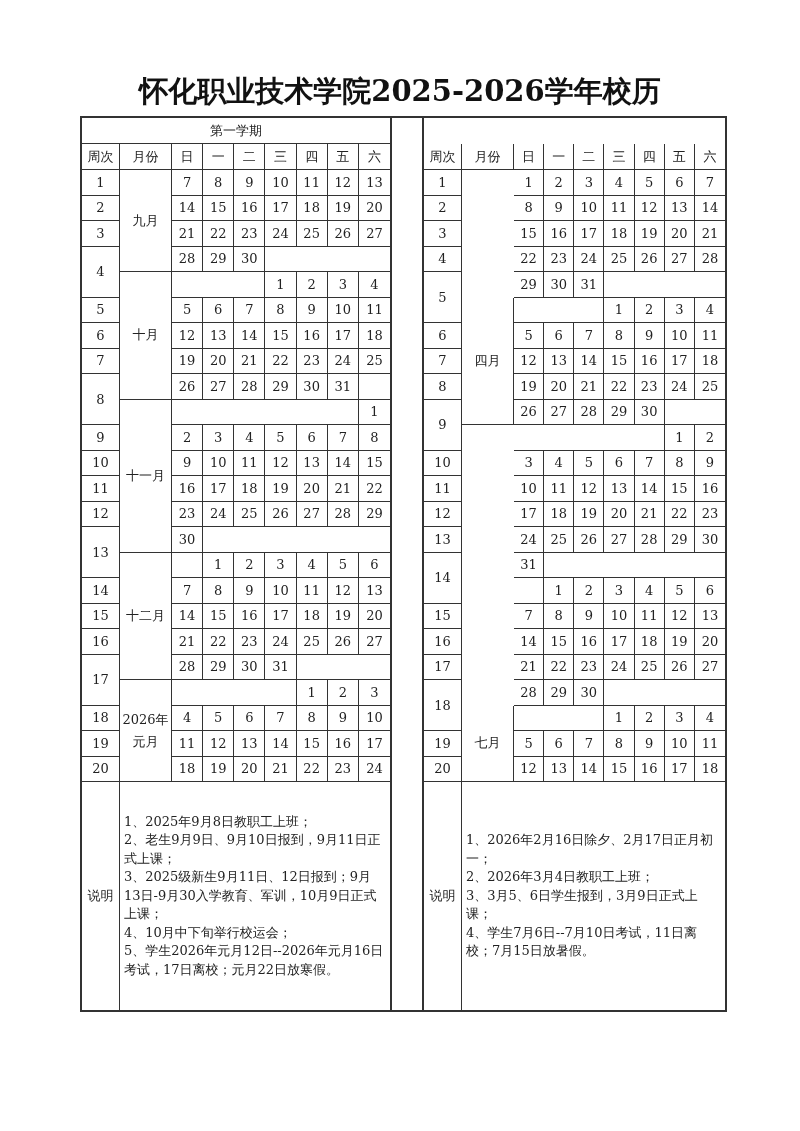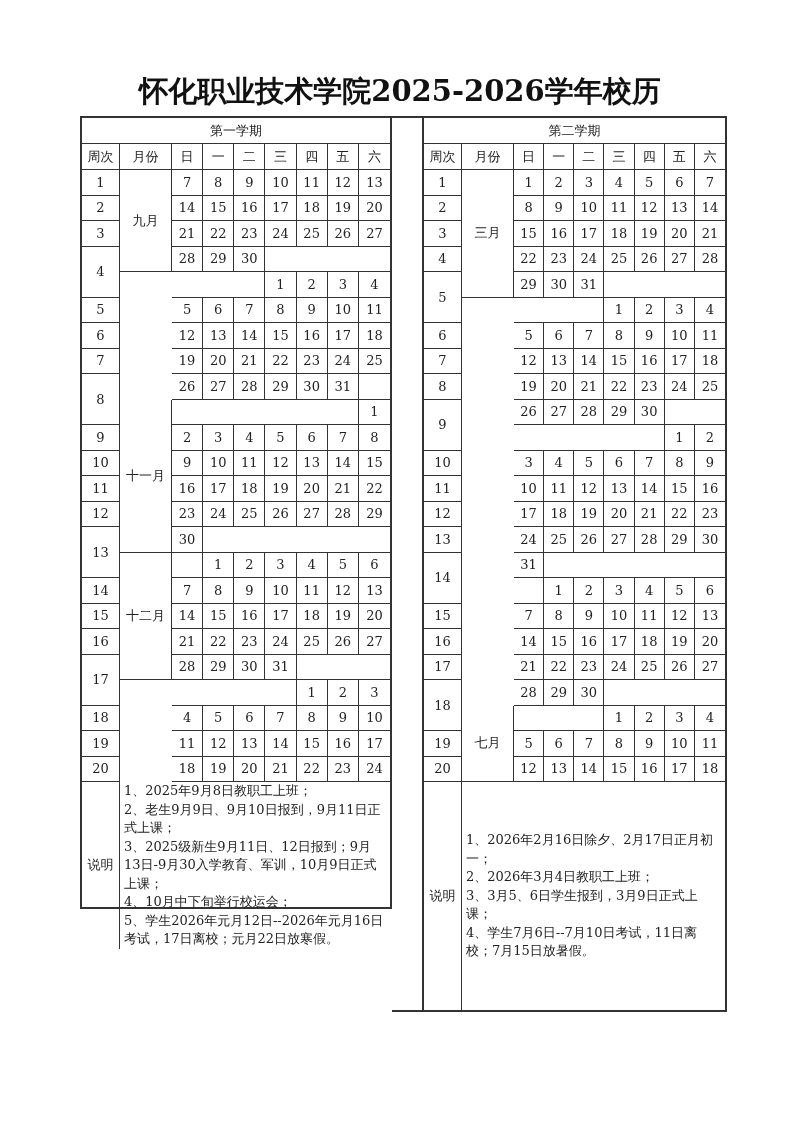--- a/index.html
+++ b/index.html
@@ -11,21 +11,21 @@
   .notes{justify-content:flex-start !important;align-items:center;padding:0 4px;text-align:left;font-size:12.5px;line-height:18.5px;white-space:pre-wrap;}
   .gap{position:absolute;top:116px;left:392px;width:30px;height:896px;border-top:2px solid #333;border-bottom:2px solid #333;box-sizing:border-box;}
   .half > div.lastcol{border-right:none;}
   .half > div.lastrow{border-bottom:none;}
 </style>
 </head>
 <body>
 
 <div class="title">怀化职业技术学院2025-2026学年校历</div>
 
-<div class="half" id="half-0" style="left:80px;width:312px;height:793px;grid-template-columns:38px 52px repeat(7,1fr);grid-template-rows:26px 26px repeat(24,25.5px) 1fr;">
+<div class="half" id="half-0" style="left:80px;width:312px;height:896px;grid-template-columns:38px 52px repeat(7,1fr);grid-template-rows:26px 26px repeat(24,25.5px) 1fr;">
     <div class="lastcol sem" style="grid-area: 1 / 1 / span 1 / span 9;">第一学期</div>
     <div style="grid-area: 2 / 1 / span 1 / span 1;">周次</div>
     <div style="grid-area: 2 / 2 / span 1 / span 1;">月份</div>
     <div style="grid-area: 2 / 3 / span 1 / span 1;">日</div>
     <div style="grid-area: 2 / 4 / span 1 / span 1;">一</div>
     <div style="grid-area: 2 / 5 / span 1 / span 1;">二</div>
     <div style="grid-area: 2 / 6 / span 1 / span 1;">三</div>
     <div style="grid-area: 2 / 7 / span 1 / span 1;">四</div>
     <div style="grid-area: 2 / 8 / span 1 / span 1;">五</div>
     <div class="lastcol" style="grid-area: 2 / 9 / span 1 / span 1;">六</div>
@@ -43,22 +43,25 @@
     <div style="grid-area: 16 / 1 / span 1 / span 1;">12</div>
     <div style="grid-area: 17 / 1 / span 2 / span 1;">13</div>
     <div style="grid-area: 19 / 1 / span 1 / span 1;">14</div>
     <div style="grid-area: 20 / 1 / span 1 / span 1;">15</div>
     <div style="grid-area: 21 / 1 / span 1 / span 1;">16</div>
     <div style="grid-area: 22 / 1 / span 2 / span 1;">17</div>
     <div style="grid-area: 24 / 1 / span 1 / span 1;">18</div>
     <div style="grid-area: 25 / 1 / span 1 / span 1;">19</div>
     <div style="grid-area: 26 / 1 / span 1 / span 1;">20</div>
     <div style="grid-area: 3 / 2 / span 4 / span 1; white-space: pre-line; text-align: center; line-height: 22px;">九月</div>
+    <div style="grid-area: 7 / 2 / span 5 / span 1; white-space: pre-line; text-align: center; line-height: 22px;">十月</div>
     <div style="grid-area: 18 / 2 / span 5 / span 1; white-space: pre-line; text-align: center; line-height: 22px;">十二月</div>
     <div style="grid-area: 12 / 2 / span 6 / span 1; white-space: pre-line; text-align: center; line-height: 22px;">十一月</div>
+    <div style="grid-area: 23 / 2 / span 4 / span 1; white-space: pre-line; text-align: center; line-height: 22px;">2026年
+元月</div>
     <div style="grid-area: 3 / 3 / span 1 / span 1;">7</div>
     <div style="grid-area: 3 / 4 / span 1 / span 1;">8</div>
     <div style="grid-area: 3 / 5 / span 1 / span 1;">9</div>
     <div style="grid-area: 3 / 6 / span 1 / span 1;">10</div>
     <div style="grid-area: 3 / 7 / span 1 / span 1;">11</div>
     <div style="grid-area: 3 / 8 / span 1 / span 1;">12</div>
     <div class="lastcol" style="grid-area: 3 / 9 / span 1 / span 1;">13</div>
     <div style="grid-area: 4 / 3 / span 1 / span 1;">14</div>
     <div style="grid-area: 4 / 4 / span 1 / span 1;">15</div>
     <div style="grid-area: 4 / 5 / span 1 / span 1;">16</div>
@@ -204,21 +207,20 @@
     <div class="lastcol notes lastrow" style="grid-area: 27 / 2 / span 1 / span 8;">1、2025年9月8日教职工上班；
 2、老生9月9日、9月10日报到，9月11日正式上课；
 3、2025级新生9月11日、12日报到；9月13日-9月30入学教育、军训，10月9日正式上课；
 4、10月中下旬举行校运会；
 5、学生2026年元月12日--2026年元月16日考试，17日离校；元月22日放寒假。</div>
   </div>
 
 <div class="gap"></div>
 
 <div class="half" id="half-1" style="left:422px;width:305px;height:896px;grid-template-columns:38px 52px repeat(7,1fr);grid-template-rows:26px 26px repeat(24,25.5px) 1fr;">
-    <div class="lastcol sem" style="grid-area: 1 / 1 / span 1 / span 9;">第二学期</div>
     <div style="grid-area: 2 / 1 / span 1 / span 1;">周次</div>
     <div style="grid-area: 2 / 2 / span 1 / span 1;">月份</div>
     <div style="grid-area: 2 / 3 / span 1 / span 1;">日</div>
     <div style="grid-area: 2 / 4 / span 1 / span 1;">一</div>
     <div style="grid-area: 2 / 5 / span 1 / span 1;">二</div>
     <div style="grid-area: 2 / 6 / span 1 / span 1;">三</div>
     <div style="grid-area: 2 / 7 / span 1 / span 1;">四</div>
     <div style="grid-area: 2 / 8 / span 1 / span 1;">五</div>
     <div class="lastcol" style="grid-area: 2 / 9 / span 1 / span 1;">六</div>
     <div style="grid-area: 3 / 1 / span 1 / span 1;">1</div>
@@ -234,21 +236,21 @@
     <div style="grid-area: 15 / 1 / span 1 / span 1;">11</div>
     <div style="grid-area: 16 / 1 / span 1 / span 1;">12</div>
     <div style="grid-area: 17 / 1 / span 1 / span 1;">13</div>
     <div style="grid-area: 18 / 1 / span 2 / span 1;">14</div>
     <div style="grid-area: 20 / 1 / span 1 / span 1;">15</div>
     <div style="grid-area: 21 / 1 / span 1 / span 1;">16</div>
     <div style="grid-area: 22 / 1 / span 1 / span 1;">17</div>
     <div style="grid-area: 23 / 1 / span 2 / span 1;">18</div>
     <div style="grid-area: 25 / 1 / span 1 / span 1;">19</div>
     <div style="grid-area: 26 / 1 / span 1 / span 1;">20</div>
-    <div style="grid-area: 3 / 2 / span 5 / span 1; white-space: pre-line; text-align: center; line-height: 22px;">三月</div>
+    <div style="grid-area: 8 / 2 / span 5 / span 1; white-space: pre-line; text-align: center; line-height: 22px;">四月</div>
     <div style="grid-area: 24 / 2 / span 3 / span 1; white-space: pre-line; text-align: right; line-height: 22px;">七月</div>
     <div style="grid-area: 3 / 3 / span 1 / span 1;">1</div>
     <div style="grid-area: 3 / 4 / span 1 / span 1;">2</div>
     <div style="grid-area: 3 / 5 / span 1 / span 1;">3</div>
     <div style="grid-area: 3 / 6 / span 1 / span 1;">4</div>
     <div style="grid-area: 3 / 7 / span 1 / span 1;">5</div>
     <div style="grid-area: 3 / 8 / span 1 / span 1;">6</div>
     <div class="lastcol" style="grid-area: 3 / 9 / span 1 / span 1;">7</div>
     <div style="grid-area: 4 / 3 / span 1 / span 1;">8</div>
     <div style="grid-area: 4 / 4 / span 1 / span 1;">9</div>

